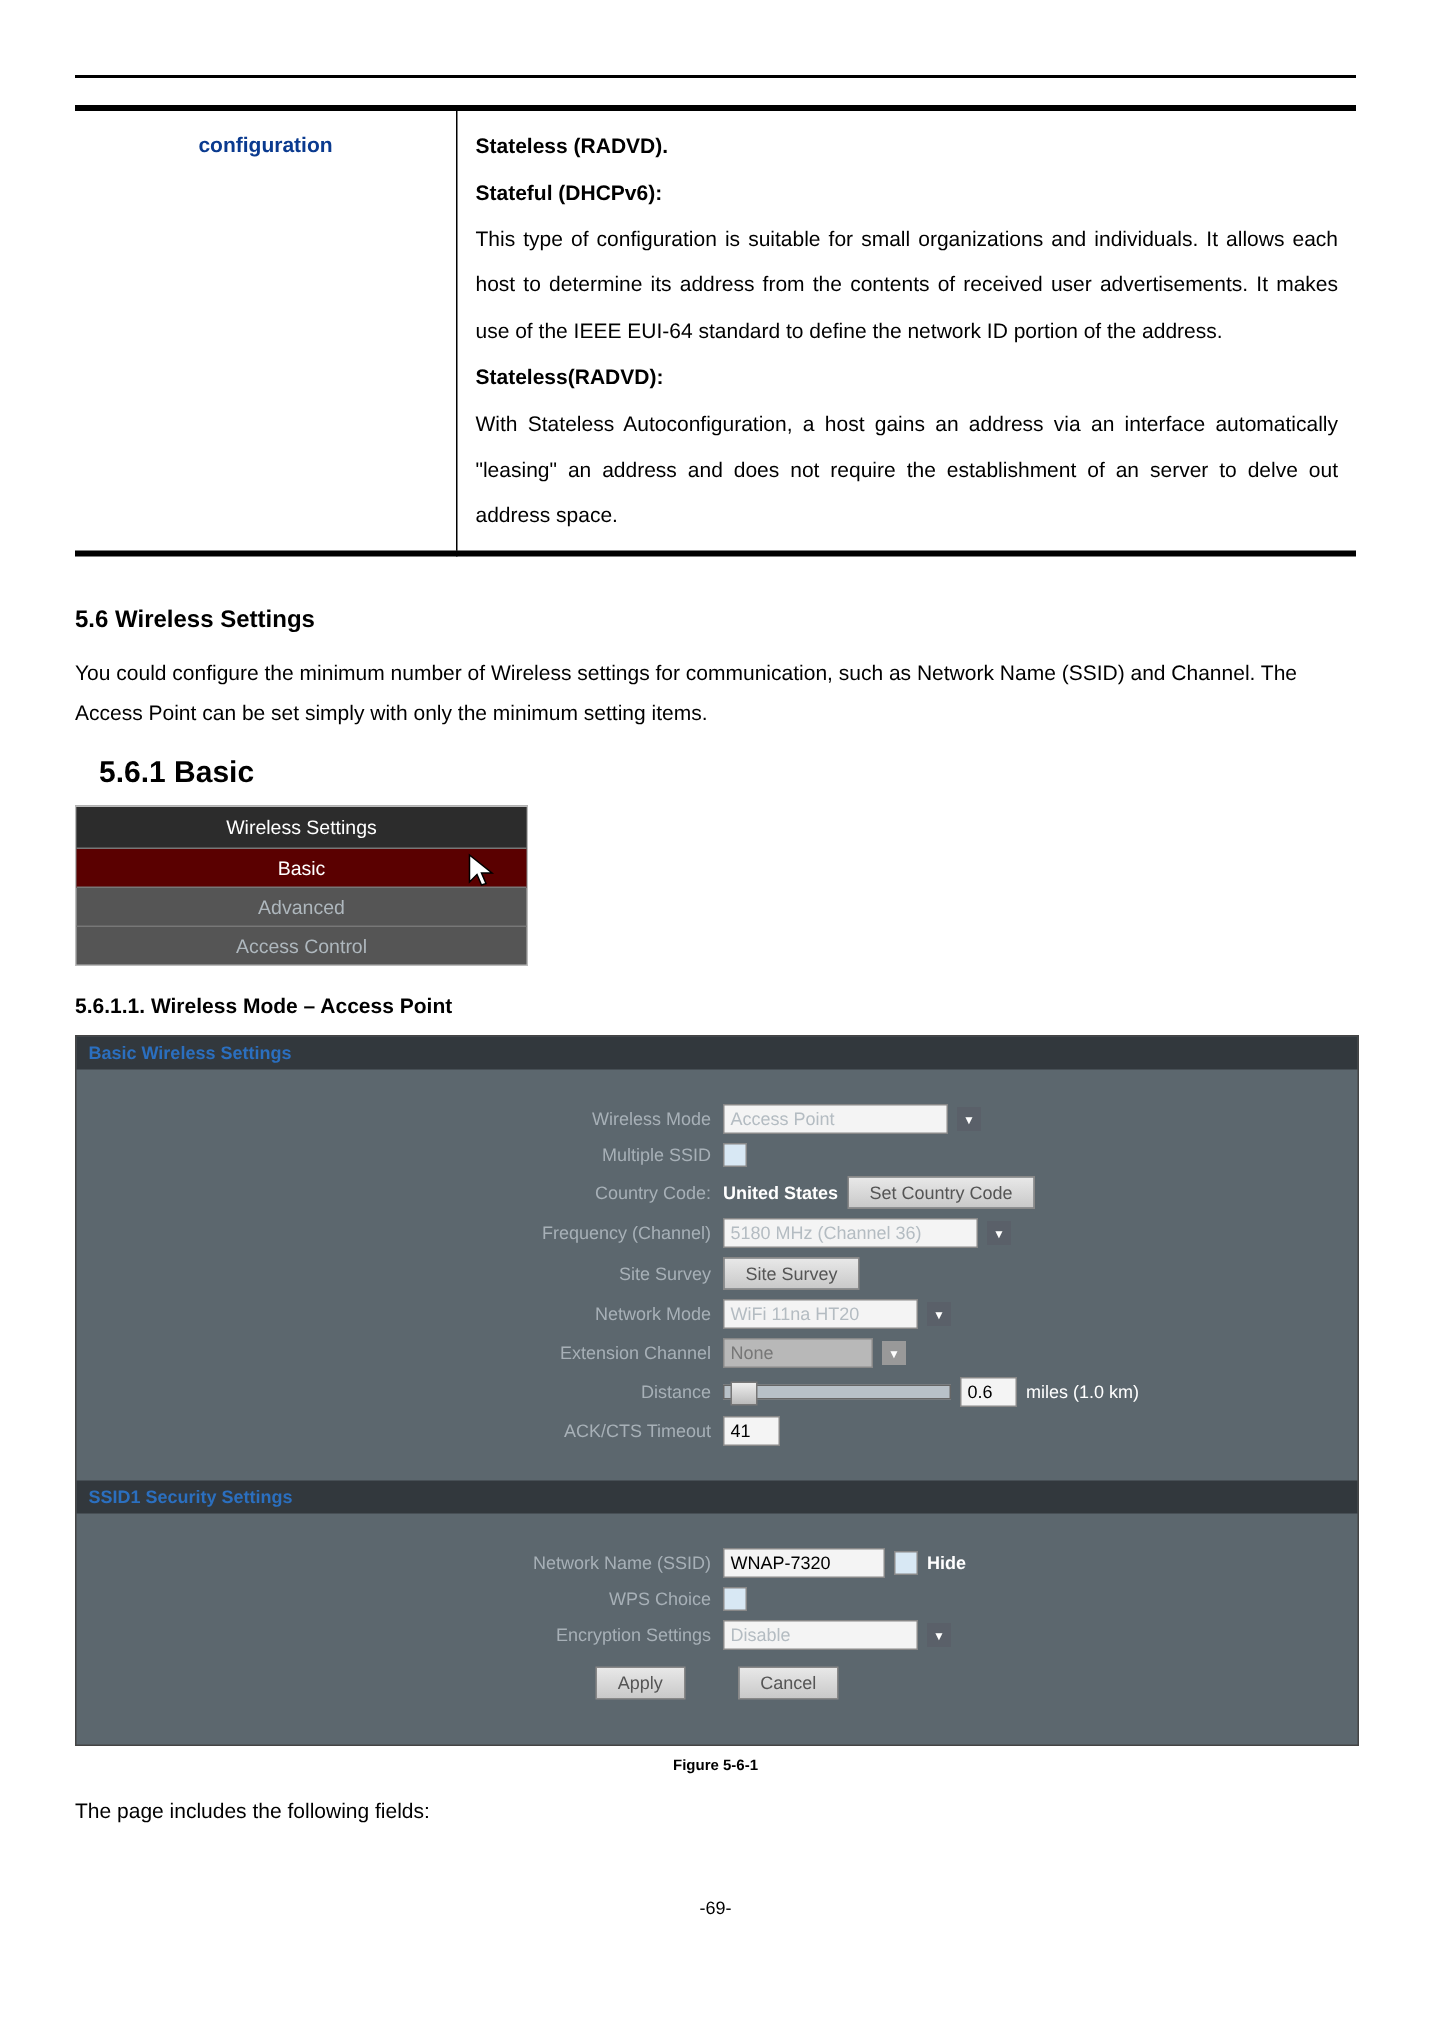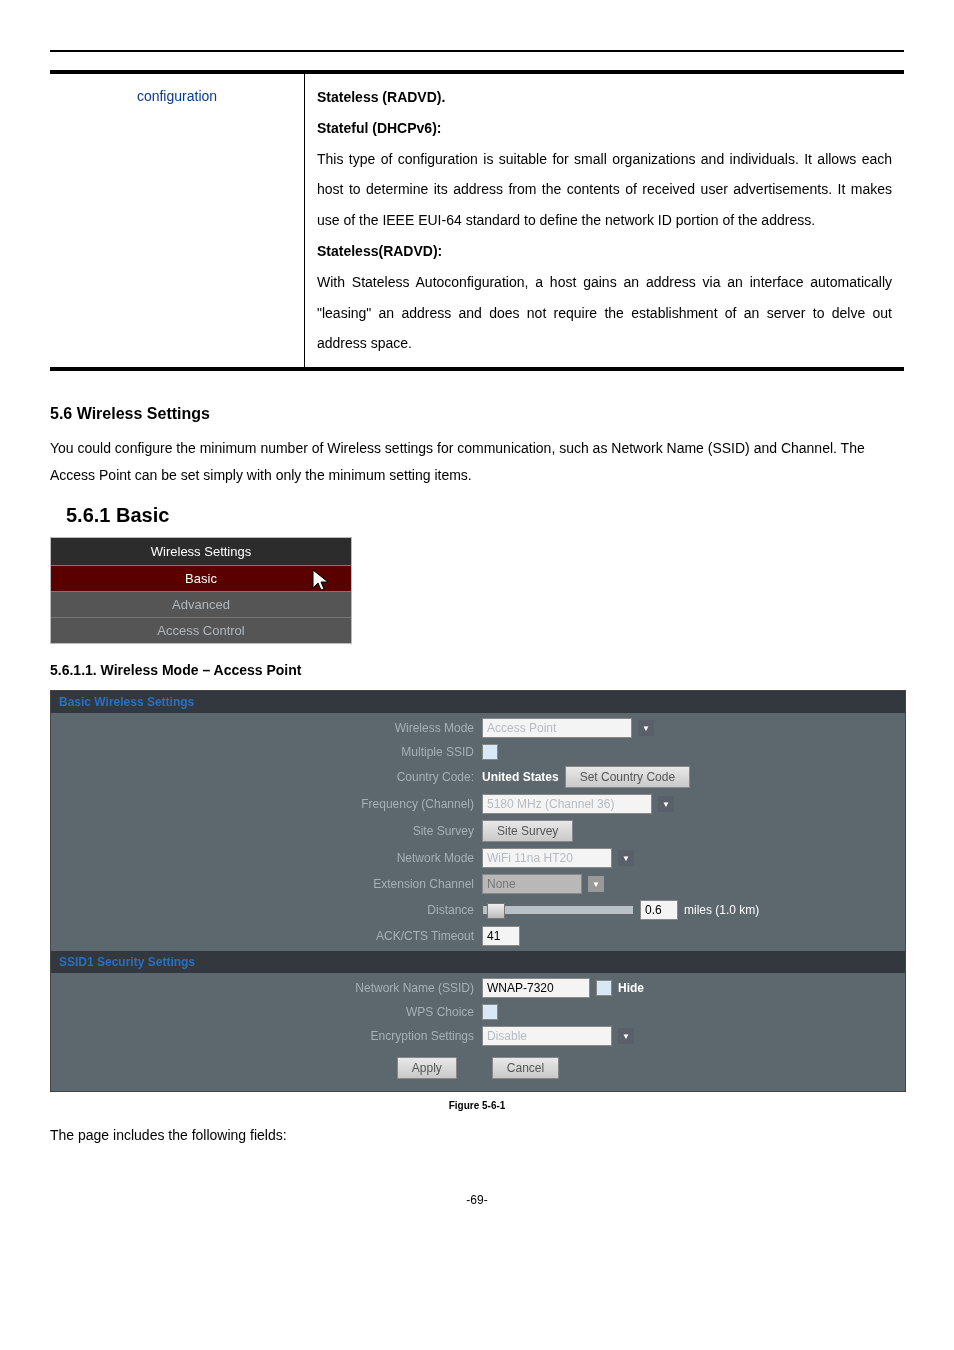--- a/index.html
+++ b/index.html
@@ -31,21 +31,21 @@
     border-right: none;
   }
   .config-table td {
     padding: 8px 12px;
     vertical-align: top;
   }
   .config-table td:first-child {
     width: 230px;
     border-right: 1px solid #000;
     color: #0a3a8f;
-    font-weight: normal;
+    font-weight: bold;
     text-align: center;
     padding-top: 14px;
   }
   .config-desc p {
     margin: 0;
     line-height: 2.2;
     text-align: justify;
   }
   .config-desc .bold {
     font-weight: bold;
@@ -117,21 +117,21 @@
     border: 1px solid #444;
   }
   .settings-header {
     background: #32383d;
     color: #2b6fbf;
     font-weight: bold;
     padding: 4px 8px;
     font-size: 12px;
   }
   .settings-body {
-    padding: 2px 0;
+    padding: 20px 0;
   }
   .form-row {
     display: flex;
     align-items: center;
     padding: 3px 0;
   }
   .form-label {
     width: 50%;
     text-align: right;
     padding-right: 8px;

